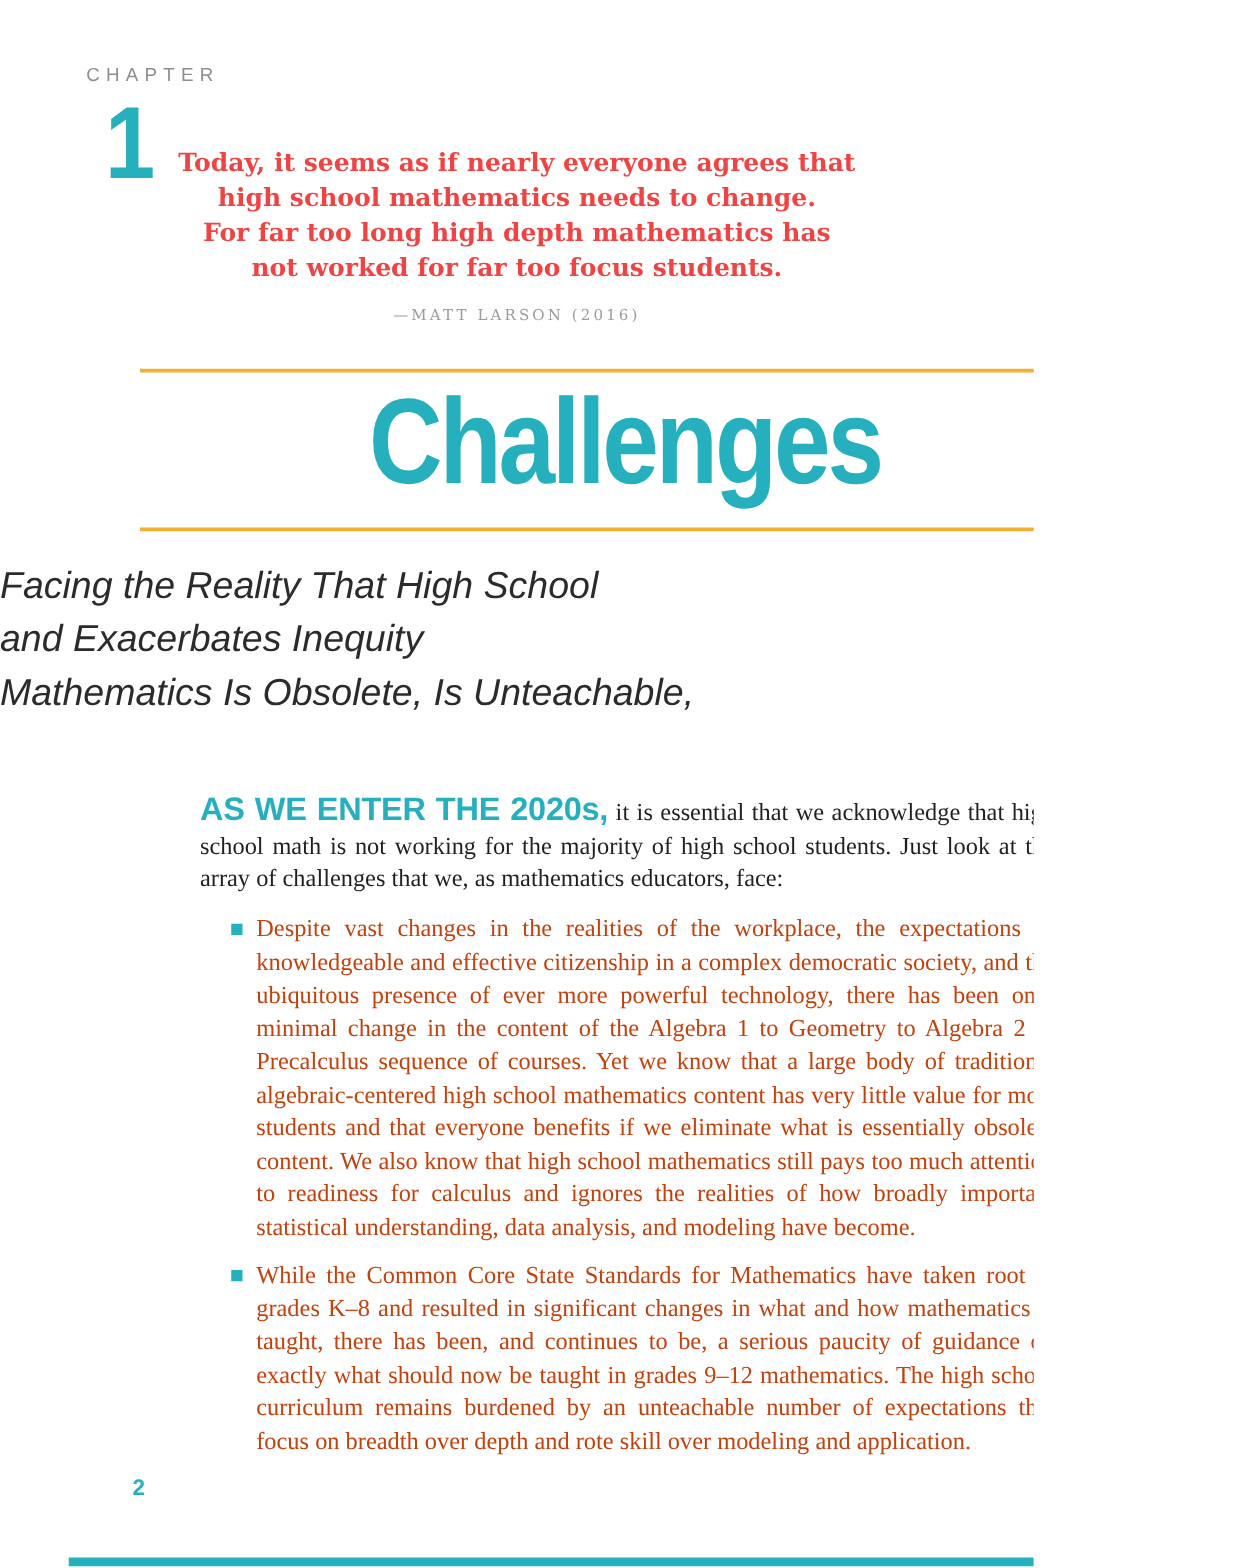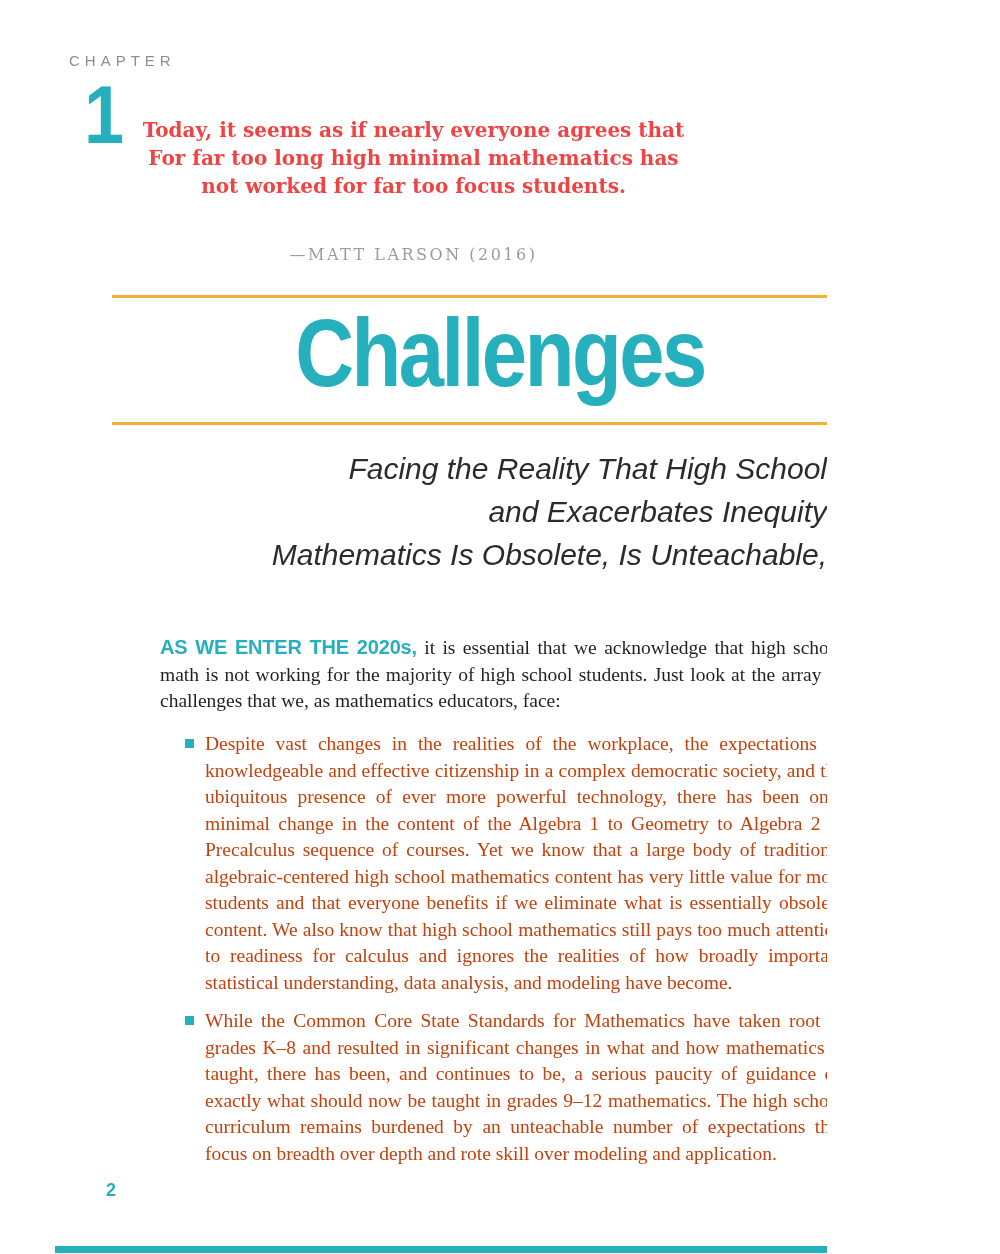--- a/index.html
+++ b/index.html
@@ -47,21 +47,21 @@
     line-height: 28px;
     color: #ef4444;
   }
   .attribution {
     position: absolute;
     left: 0;
     right: 0;
     top: 245px;
     text-align: center;
     font-family: "DejaVu Serif", serif;
-    font-size: 16px;
+    font-size: 12px;
     letter-spacing: 2.5px;
     color: #9b9b9b;
   }
   .rule {
     position: absolute;
     left: 112px;
     width: 776px;
     height: 3px;
     background: #f2b033;
   }
@@ -80,41 +80,41 @@
     letter-spacing: -3px;
     color: #26b0bd;
     transform: scaleX(0.84);
     transform-origin: 50% 0;
   }
   .subtitle {
     position: absolute;
     left: 0;
     right: 0;
     top: 447px;
-    text-align: right;
+    text-align: left;
     font-family: "Liberation Sans", sans-serif;
     font-style: italic;
     font-weight: 400;
     font-size: 30px;
     line-height: 43px;
     color: #2b2b2b;
   }
   .intro {
     position: absolute;
     left: 160px;
     width: 684px;
     top: 634px;
     font-size: 19.5px;
     line-height: 26.5px;
     text-align: justify;
   }
   .lead-in {
     font-family: "Liberation Sans", sans-serif;
     font-weight: bold;
-    font-size: 20px;
+    font-size: 26px;
     letter-spacing: -0.2px;
     color: #26b0bd;
   }
   .bullets {
     position: absolute;
     left: 185px;
     width: 659px;
     top: 731px;
   }
   .bullet {
@@ -156,21 +156,22 @@
 <body>
 
 <div class="page">
 
   <div class="chapter-label">CHAPTER</div>
 
   <div class="chapter-number">1</div>
 
   <div class="epigraph">
     <div>Today, it seems as if nearly everyone agrees that</div>
-    <div>For far too long high minimal mathematics has</div>
+    <div>high school mathematics needs to change.</div>
+    <div>For far too long high depth mathematics has</div>
     <div>not worked for far too focus students.</div>
   </div>
 
   <div class="attribution">—MATT LARSON (2016)</div>
 
   <div class="rule rule-top"></div>
 
   <h1 class="main-title">Challenges</h1>
 
   <div class="rule rule-bottom"></div>

